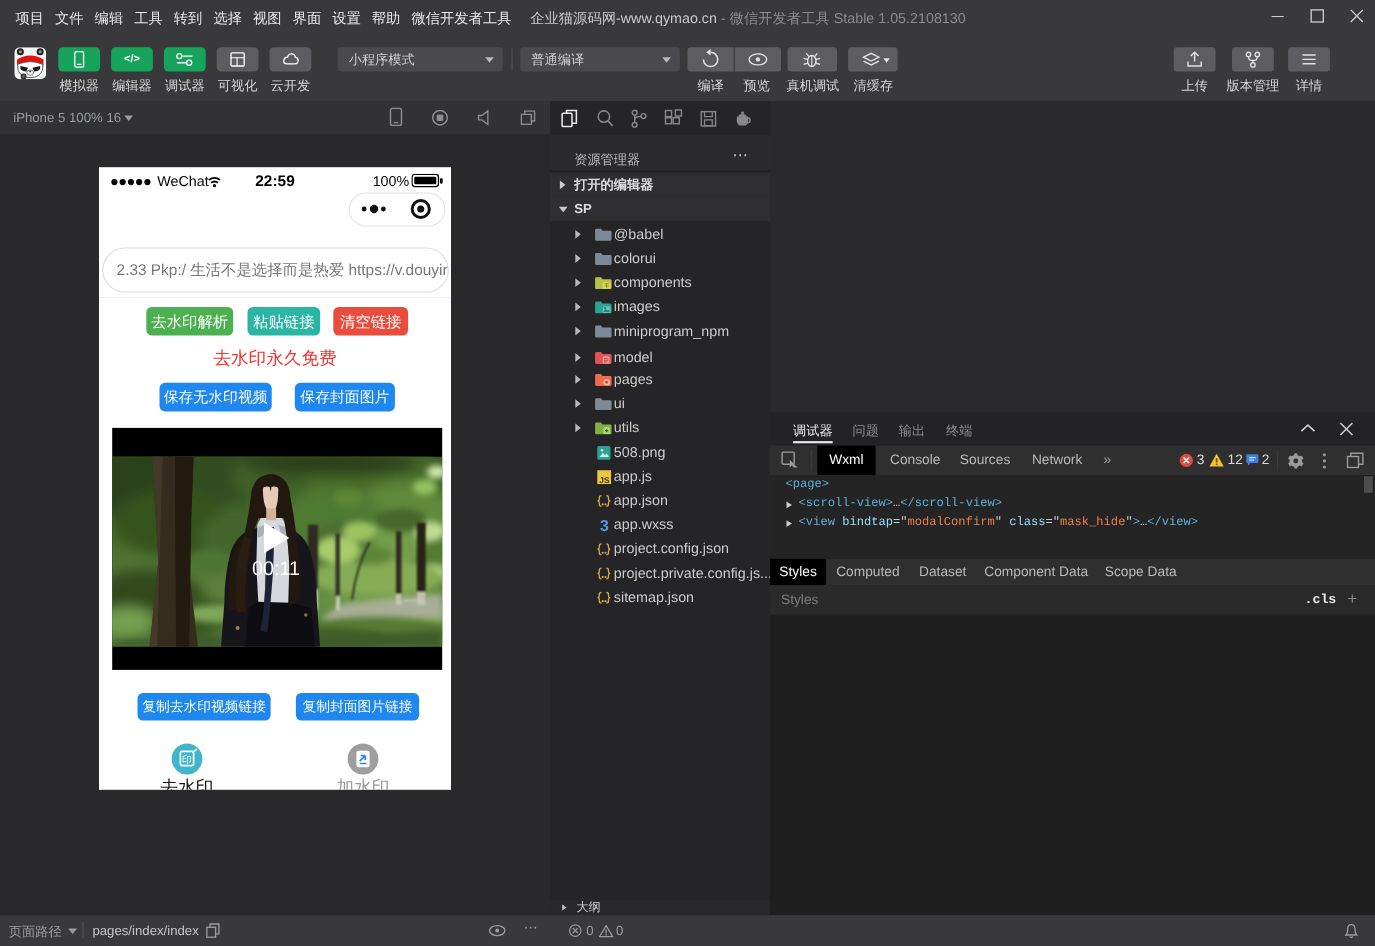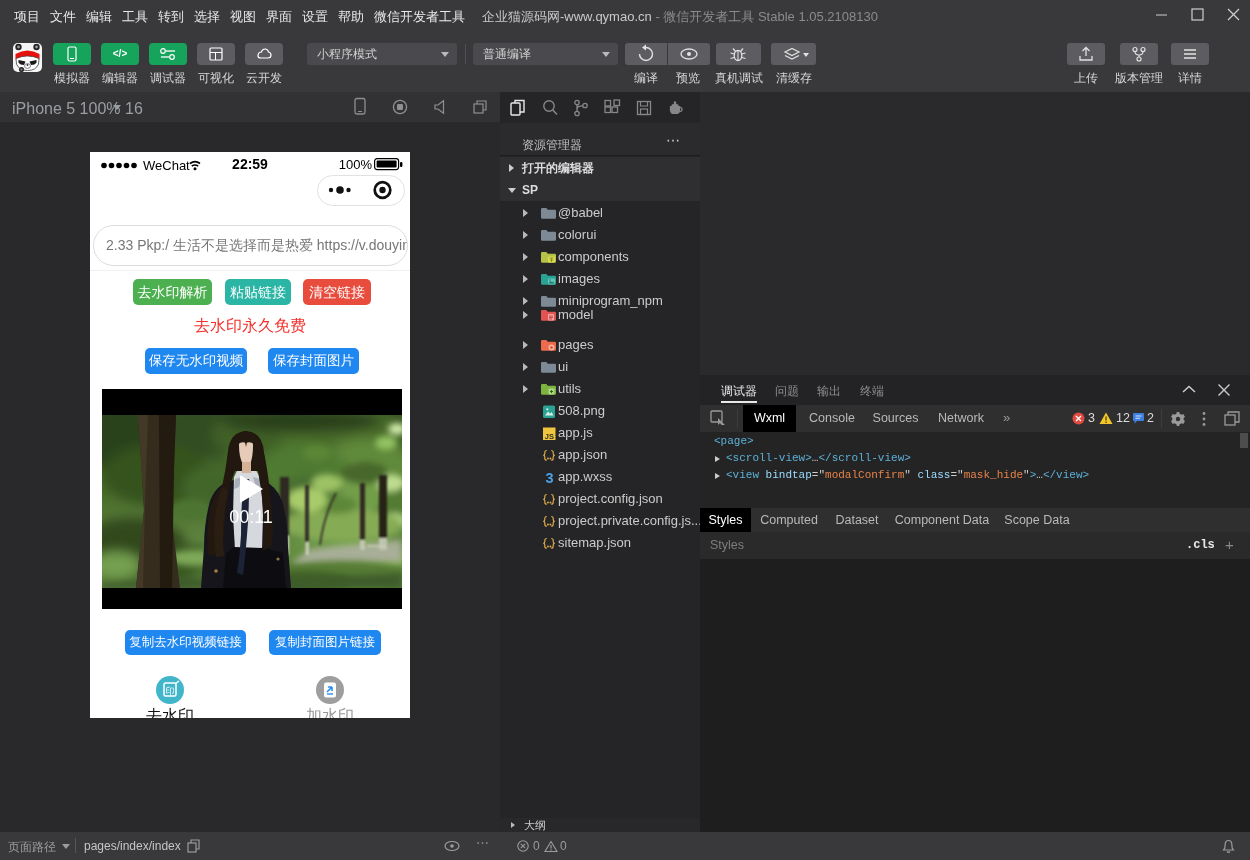--- a/index.html
+++ b/index.html
@@ -19,21 +19,21 @@
 .tbtn { position:absolute; top:13px; height:22px; border-radius:4px; }
 .tbtn.green { background:#16a35c; }
 .tbtn.gray { background:#5d5d61; }
 .tlabel { position:absolute; top:40px; font-size:12px; color:#d6d6d6; text-align:center; }
 .dropdown { position:absolute; top:13px; height:22px; background:#4a4a4e; border-radius:3px; color:#d0d0d0; font-size:12px; line-height:22px; padding-left:10px; }
 .dropdown .caret { position:absolute; right:8px; top:9px; width:0; height:0; border-left:4px solid transparent; border-right:4px solid transparent; border-top:5px solid #b9b9b9; }
 .iconbtn { position:absolute; top:13px; height:22px; background:#5d5d61; }
 
 
 #simpanel { left:0; top:92px; width:500px; height:740px; background:#29292b; }
-#simtoolbar { position:absolute; left:0; top:0; width:500px; height:30px; background:#323235; color:#9b9ea1; font-size:16px; }
+#simtoolbar { position:absolute; left:0; top:0; width:500px; height:30px; background:#323235; color:#9b9ea1; font-size:12px; }
 #phone { position:absolute; left:90px; top:60px; width:320px; height:566px; background:#ffffff; overflow:hidden; }
 
 
 .pstatus { position:absolute; left:0; top:0; width:320px; height:24px; color:#000; }
 .capsule { position:absolute; left:227px; top:23px; width:88px; height:31px; background:#fff; border:1px solid #e2e2e2; border-radius:16px; }
 .pinput { position:absolute; left:3px; top:73px; width:315px; height:41px; border:1px solid #dcdcdc; border-radius:21px; font-size:14px; color:#777; line-height:39px; padding-left:12px; white-space:nowrap; overflow:hidden; }
 .pline { position:absolute; left:0; top:118px; width:320px; height:1px; background:#f0f0f0; }
 .pbtn { position:absolute; color:#fff; font-size:14px; text-align:center; border-radius:5px; }
 .redtext { position:absolute; left:0; top:164px; width:320px; text-align:center; color:#f3302b; font-size:16px; }
 #video { position:absolute; left:12px; top:237px; width:300px; height:220px; background:#000; }
@@ -453,21 +453,21 @@
         </svg>
         <span style="position:absolute; left:58px; white-space:nowrap;">images</span>
       </div>
     <div class="trow" style="top:198px;">
         <span class="arr r" style="left:23px; top:7px; border-left-color:#b8b8b8;"></span>
         <svg style="position:absolute; left:40px; top:4px;" width="17" height="15" viewBox="0 0 17 15">
           <path d="M1 3.2 Q1 2 2.2 2 L6.3 2 L7.8 3.8 L14.8 3.8 Q16 3.8 16 5 L16 11.6 Q16 12.8 14.8 12.8 L2.2 12.8 Q1 12.8 1 11.6 Z" fill="#7d8a96"></path>
         </svg>
         <span style="position:absolute; left:58px; white-space:nowrap;">miniprogram_npm</span>
       </div>
-    <div class="trow" style="top:212px;text-align:right;">
+    <div class="trow" style="top:222px;text-align:right;">
         <span class="arr r" style="left:23px; top:7px; border-left-color:#b8b8b8;"></span>
         <svg style="position:absolute; left:40px; top:4px;" width="17" height="15" viewBox="0 0 17 15">
           <path d="M1 3.2 Q1 2 2.2 2 L6.3 2 L7.8 3.8 L14.8 3.8 Q16 3.8 16 5 L16 11.6 Q16 12.8 14.8 12.8 L2.2 12.8 Q1 12.8 1 11.6 Z" fill="#e25454"></path>
           <rect x="8" y="6" width="6" height="6.5" rx="0.8" fill="#f2a5a5"></rect>
           <path d="M9 8 L13 8 M9 9.5 L13 9.5 M9 11 L12 11" stroke="#c03030" stroke-width="0.8"></path>
         </svg>
         <span style="position:absolute; left:58px; white-space:nowrap;">model</span>
       </div>
     <div class="trow" style="top:242px;">
         <span class="arr r" style="left:23px; top:7px; border-left-color:#b8b8b8;"></span>

